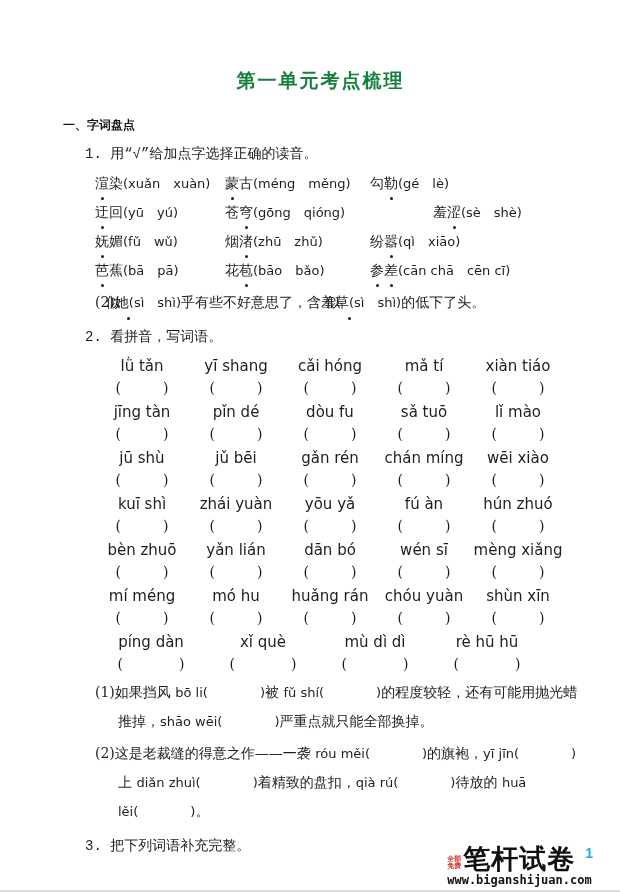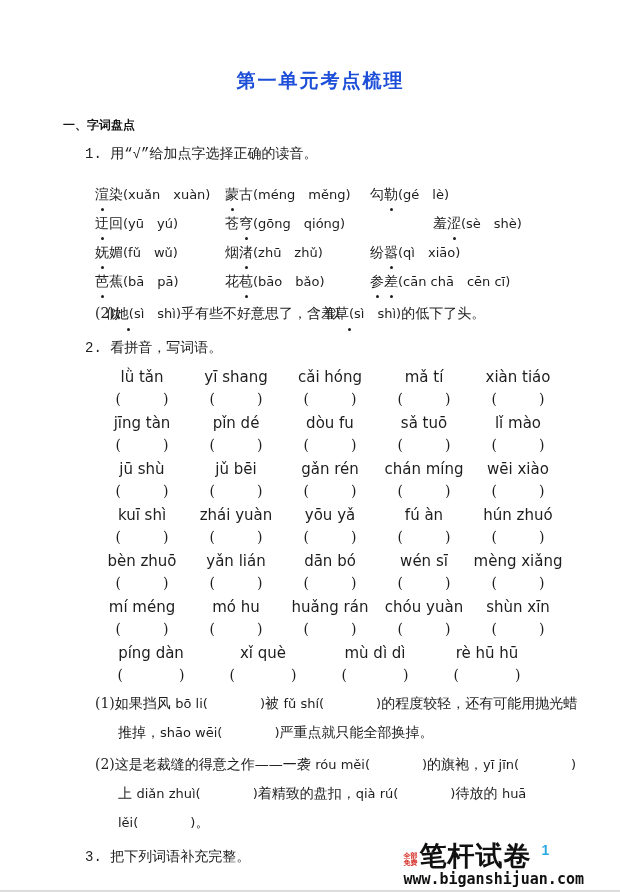--- a/index.html
+++ b/index.html
@@ -3,59 +3,59 @@
 <meta charset="utf-8">
 <style>
   html,body { margin:0; padding:0; background:#ffffff; }
   .page {
     position:relative; width:620px; height:892px; background:#fff; overflow:hidden;
     font-family:"DejaVu Serif","Liberation Serif",serif; color:#1d1d1d; font-size:14px;
   }
   .inner { padding:70px 42px 0 63px; }
   .title {
     font-family:Liberation Sans, sans-serif; font-weight:bold;
-    font-size:19px; color:#1d4ed8; text-align:center; letter-spacing:2px; line-height:1.2;
+    font-size:19px; color:#15803d; text-align:center; letter-spacing:2px; line-height:1.2;
   }
   .sec {
     margin-top:24px; font-family:"Liberation Sans","DejaVu Sans",sans-serif;
     font-weight:bold; font-size:12px; color:#151515;
   }
   .qline { margin-top:9px; padding-left:22px; line-height:22px;font-family:Liberation Mono, monospace; }
-  .words { margin-top:15px; padding-left:32px; }
+  .words { margin-top:4px; padding-left:32px; }
   .wrow { display:flex; line-height:28px; }
   .w1 { width:130px; } .w2 { width:145px; } .w3 { flex:1; }
   .py, .gpy, .bl { font-family:"DejaVu Sans","Liberation Sans",sans-serif; font-size:13px; }
   .c { position:relative; display:inline-block; }
   .dot::after {
     content:""; position:absolute; left:50%; bottom:-3px; width:3px; height:3px;
     margin-left:-1.5px; border-radius:50%; background:#1d1d1d;
   }
   .sent { margin-top:3px; padding-left:55px; text-indent:-23px; line-height:29px; }
   .grid { margin-top:8px; padding-left:32px; }
   .grow { display:flex; margin-bottom:3px; }
   .gcell { width:94px; text-align:center; }
   .grow.last .gcell { width:112px; }
   .gpy { font-size:15px; line-height:21px; white-space:nowrap; }
   .gbl { line-height:22px; font-size:14px; }
-  .wm { position:absolute; right:36px; bottom:4px; text-align:left; }
+  .wm { position:absolute; right:27px; bottom:4px; text-align:left; }
   .wm-row { display:flex; align-items:flex-end; }
   .slogan {
     display:inline-block; width:15px; font-size:7px; line-height:7px; color:#d5342c;
     font-family:"Liberation Sans",sans-serif; font-weight:bold; margin:0 1px 4px 0;
   }
   .brand {
     font-family:"Liberation Sans","DejaVu Sans",sans-serif; font-weight:bold;
     font-size:27px; line-height:1; letter-spacing:1px; color:#101010;
   }
   .pageno {
     color:#29a9e1; font-family:"Liberation Sans",sans-serif; font-weight:bold;
     font-size:14px; margin-left:10px; align-self:flex-start; line-height:1;
   }
   .url {
-    font-family:"DejaVu Sans Mono","Liberation Mono",monospace; font-size:15px;
+    font-family:"DejaVu Sans Mono","Liberation Mono",monospace; font-size:12px;
     font-weight:bold; line-height:1.15; color:#101010; margin-top:1px;
   }
   .edge { position:absolute; left:0; right:0; bottom:0; height:2px; background:#dcdcdc; }
 </style>
 </head>
 <body>
 
 <div class="page">
   <div class="inner">
 

